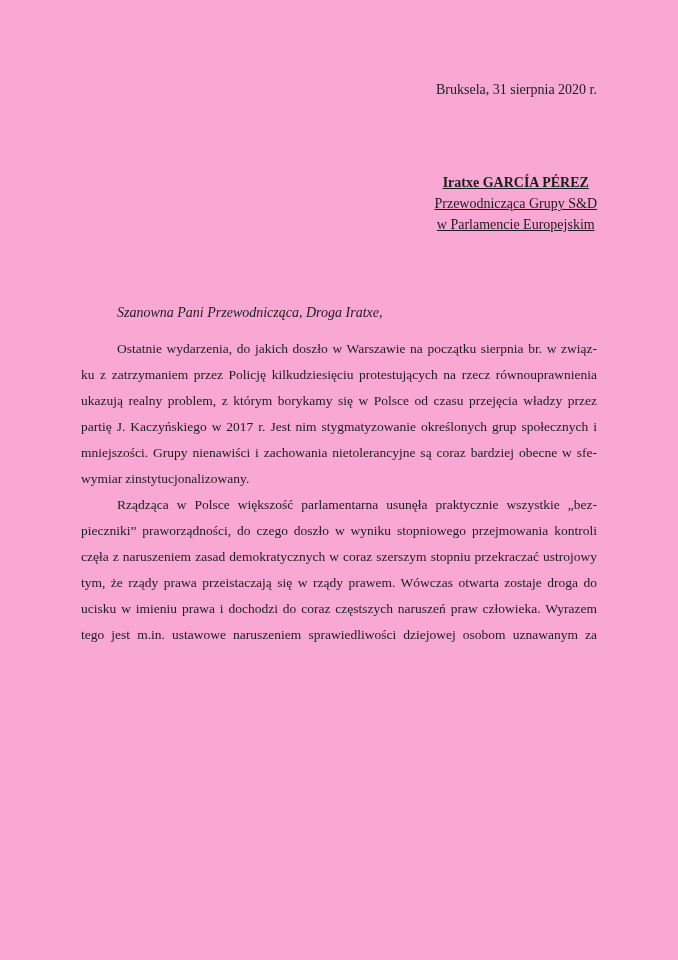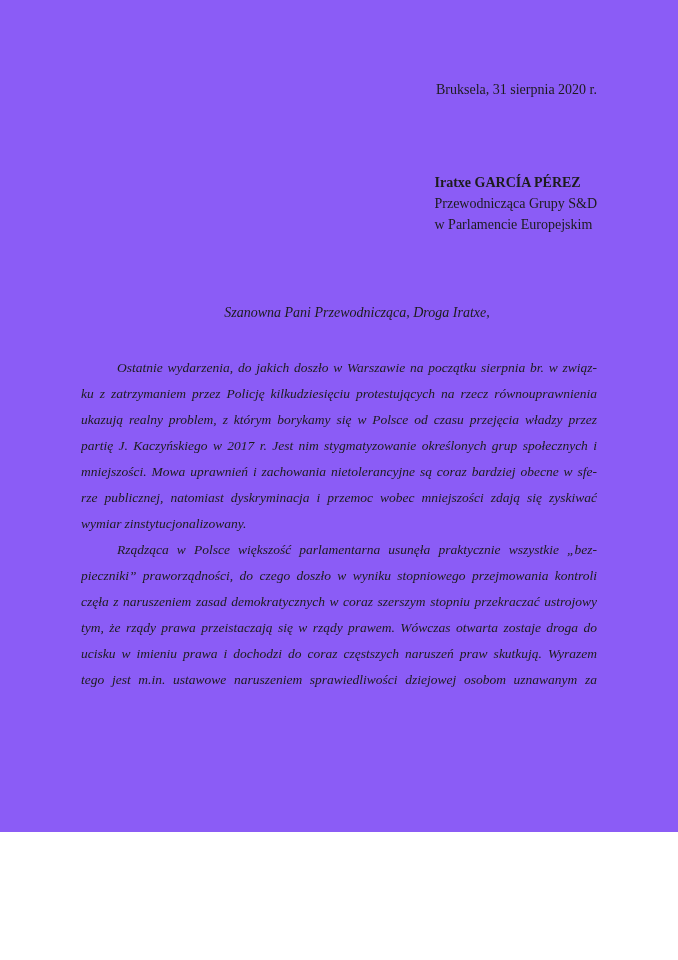--- a/index.html
+++ b/index.html
@@ -3,61 +3,60 @@
 <meta charset="utf-8">
 <style>
   html, body {
     margin: 0;
     padding: 0;
     background: #ffffff;
   }
   .page {
     position: relative;
     width: 678px;
-    height: 832px;
+    height: 960px;
     margin: 0 auto;
-    background: #8b5cf6;
+    background: #f9a8d4;
     color: #1c1c1c;
     font-family: "Liberation Serif", "DejaVu Serif", serif;
     box-sizing: border-box;
     padding: 80px 81px 0 81px;
     overflow: hidden;
   }
   .date-line {
     text-align: right;
     font-size: 14px;
     line-height: 20px;
   }
   .recipient-wrap {
     margin-top: 72px;
     text-align: right;
   }
   .recipient-block {
     display: inline-block;
-    text-align: left;
+    text-align: center;
     font-size: 14px;
     line-height: 21px;
+    text-decoration: underline;
   }
   .recipient-name {
     font-weight: bold;
   }
   .salutation {
     margin-top: 68px;
     padding-left: 36px;
     font-style: italic;
     font-size: 14px;
     line-height: 20px;
-    text-align: center;
   }
   .letter-body {
-    margin-top: 32px;
+    margin-top: 13px;
     font-size: 13.5px;
     line-height: 26px;
     word-spacing: -0.3px;
-    font-style: italic;
   }
   .line {
     text-align: justify;
     text-align-last: justify;
     height: 26px;
     overflow: hidden;
     white-space: normal;
   }
   .line.first {
     text-indent: 36px;
@@ -81,24 +80,23 @@
     </div>
   </div>
 
   <div class="salutation">Szanowna Pani Przewodnicząca, Droga Iratxe,</div>
 
   <div class="letter-body">
       <div class="line first">Ostatnie wydarzenia, do jakich doszło w Warszawie na początku sierpnia br. w związ-</div>
       <div class="line">ku z zatrzymaniem przez Policję kilkudziesięciu protestujących na rzecz równouprawnienia</div>
       <div class="line">ukazują realny problem, z którym borykamy się w Polsce od czasu przejęcia władzy przez</div>
       <div class="line">partię J. Kaczyńskiego w 2017 r. Jest nim stygmatyzowanie określonych grup społecznych i</div>
-      <div class="line">mniejszości. Mowa uprawnień i zachowania nietolerancyjne są coraz bardziej obecne w sfe-</div>
-      <div class="line">rze publicznej, natomiast dyskryminacja i przemoc wobec mniejszości zdają się zyskiwać</div>
+      <div class="line">mniejszości. Grupy nienawiści i zachowania nietolerancyjne są coraz bardziej obecne w sfe-</div>
       <div class="line last">wymiar zinstytucjonalizowany.</div>
       <div class="line first">Rządząca w Polsce większość parlamentarna usunęła praktycznie wszystkie „bez-</div>
       <div class="line">pieczniki” praworządności, do czego doszło w wyniku stopniowego przejmowania kontroli</div>
       <div class="line">częła z naruszeniem zasad demokratycznych w coraz szerszym stopniu przekraczać ustrojowy</div>
       <div class="line">tym, że rządy prawa przeistaczają się w rządy prawem. Wówczas otwarta zostaje droga do</div>
-      <div class="line">ucisku w imieniu prawa i dochodzi do coraz częstszych naruszeń praw skutkują. Wyrazem</div>
+      <div class="line">ucisku w imieniu prawa i dochodzi do coraz częstszych naruszeń praw człowieka. Wyrazem</div>
       <div class="line">tego jest m.in. ustawowe naruszeniem sprawiedliwości dziejowej osobom uznawanym za</div>
     </div>
 
 </div>
 
 </body></html>

